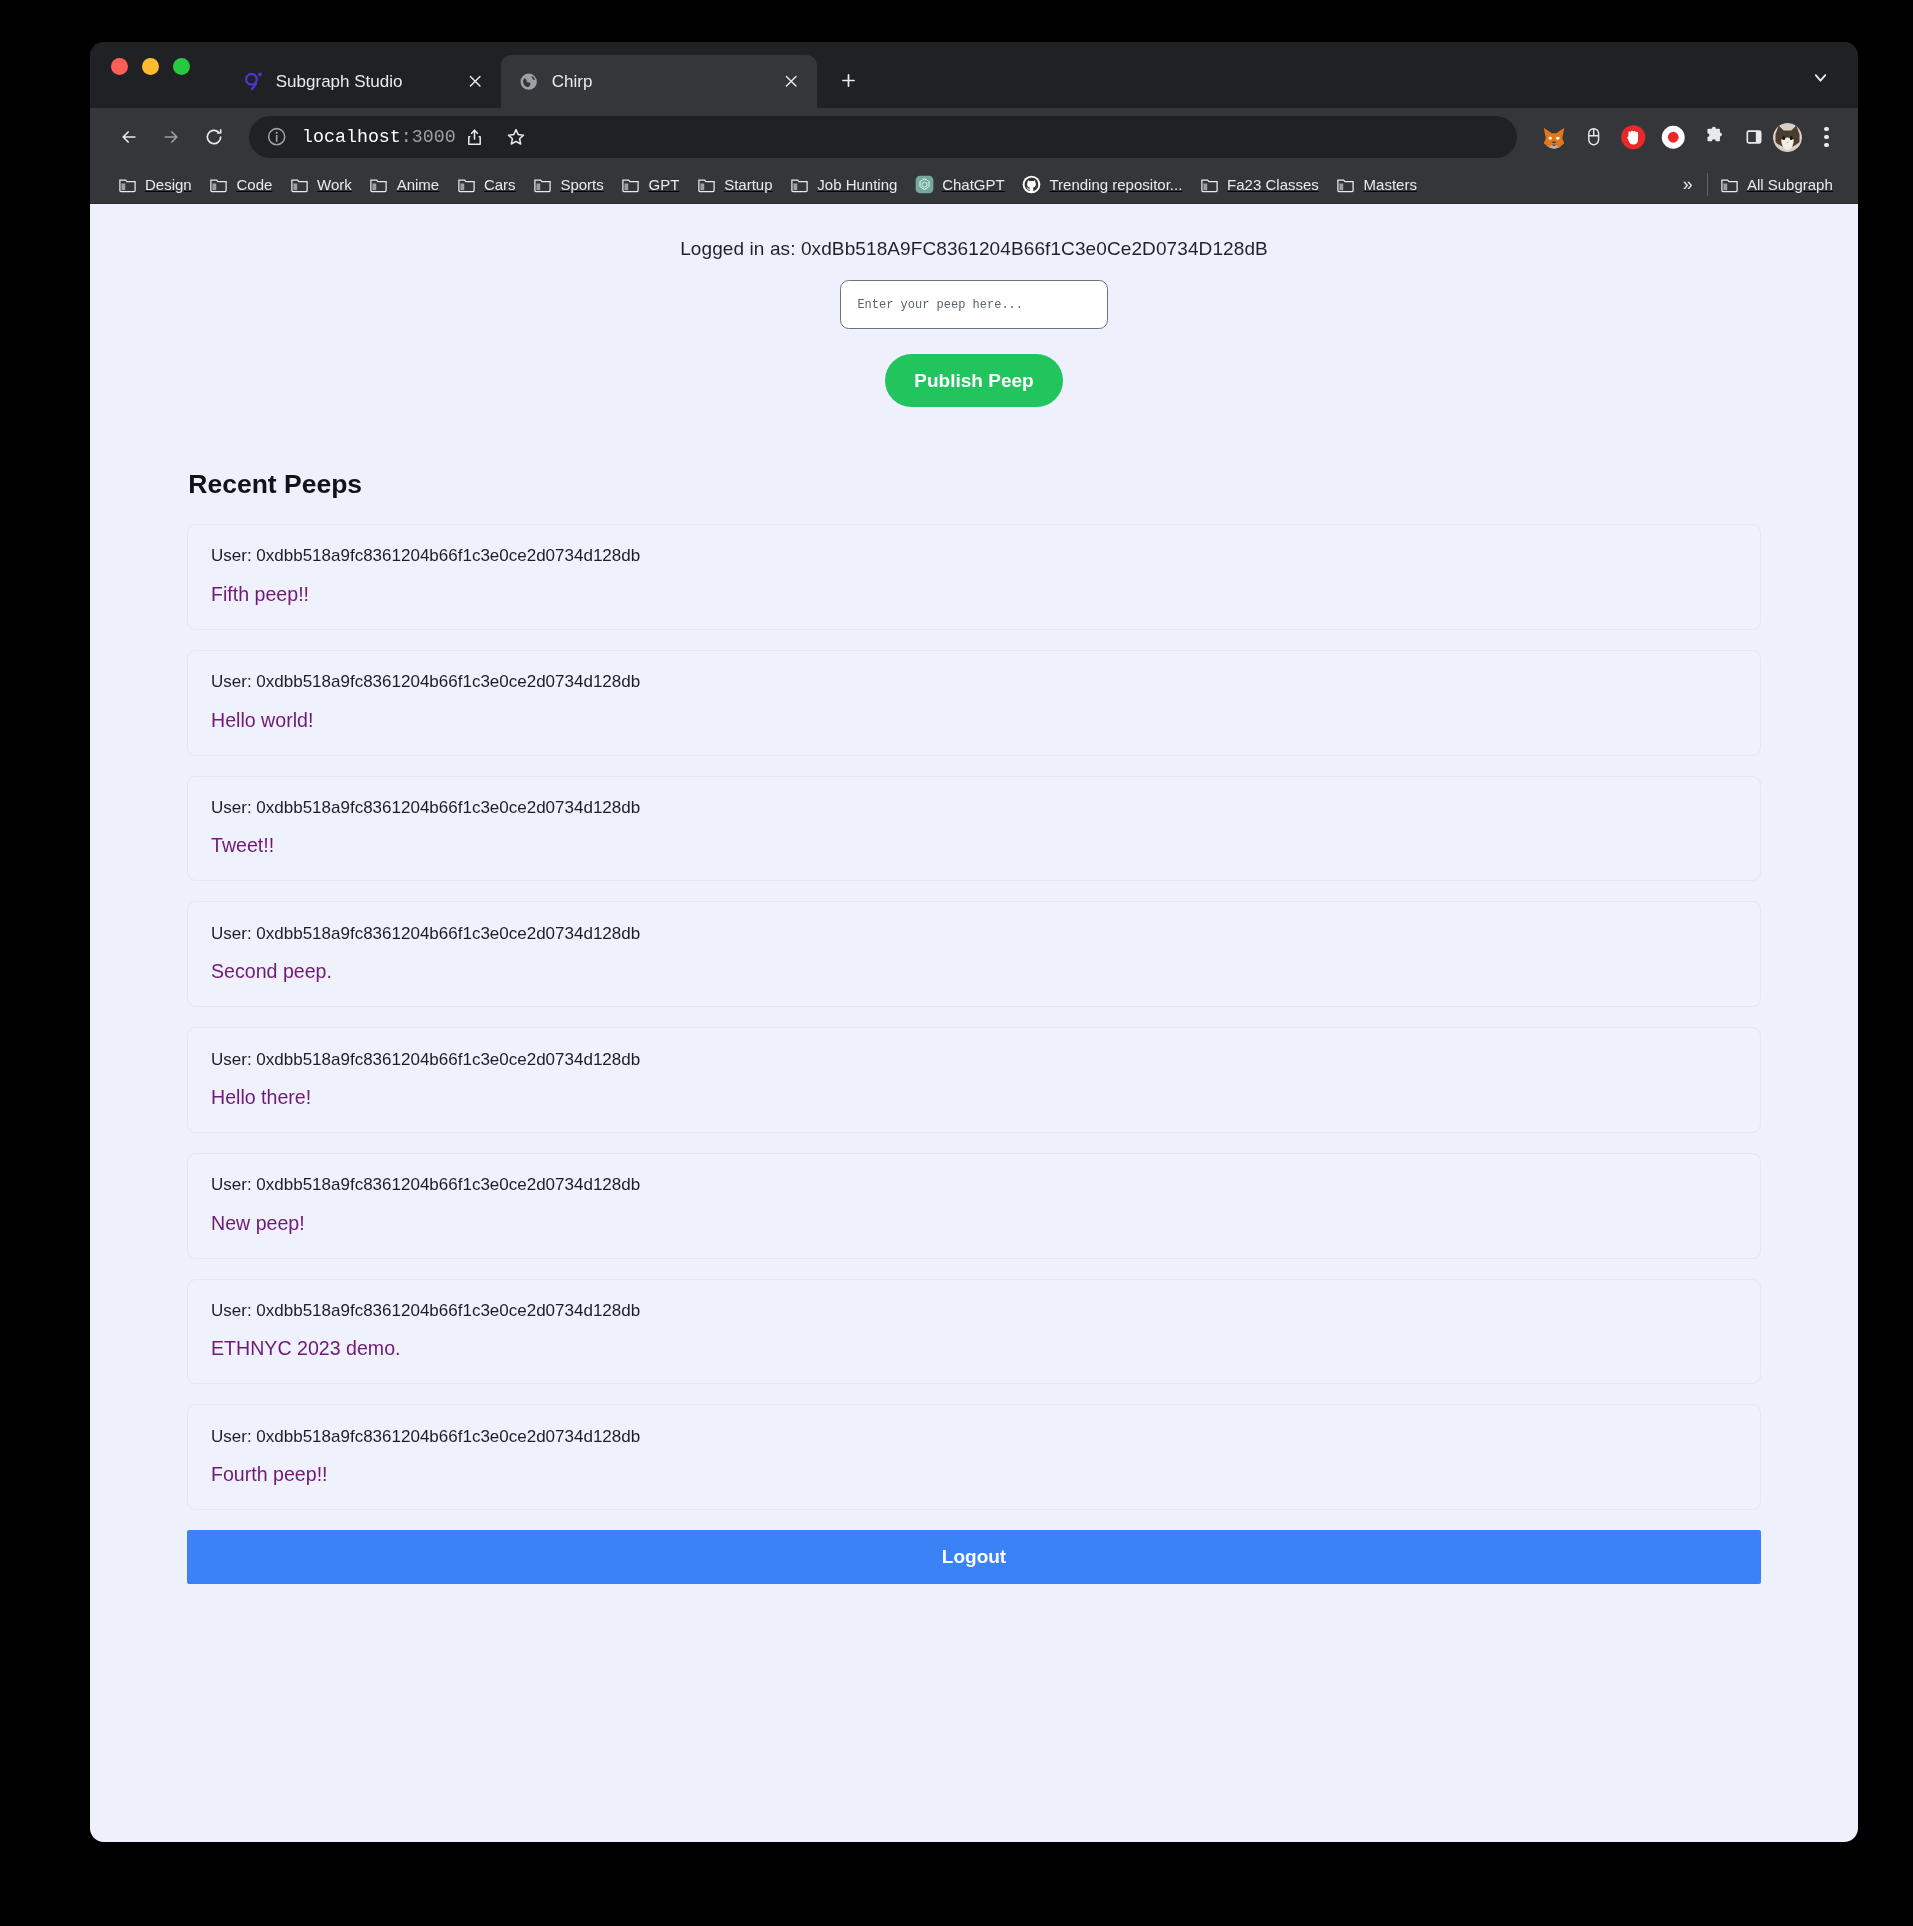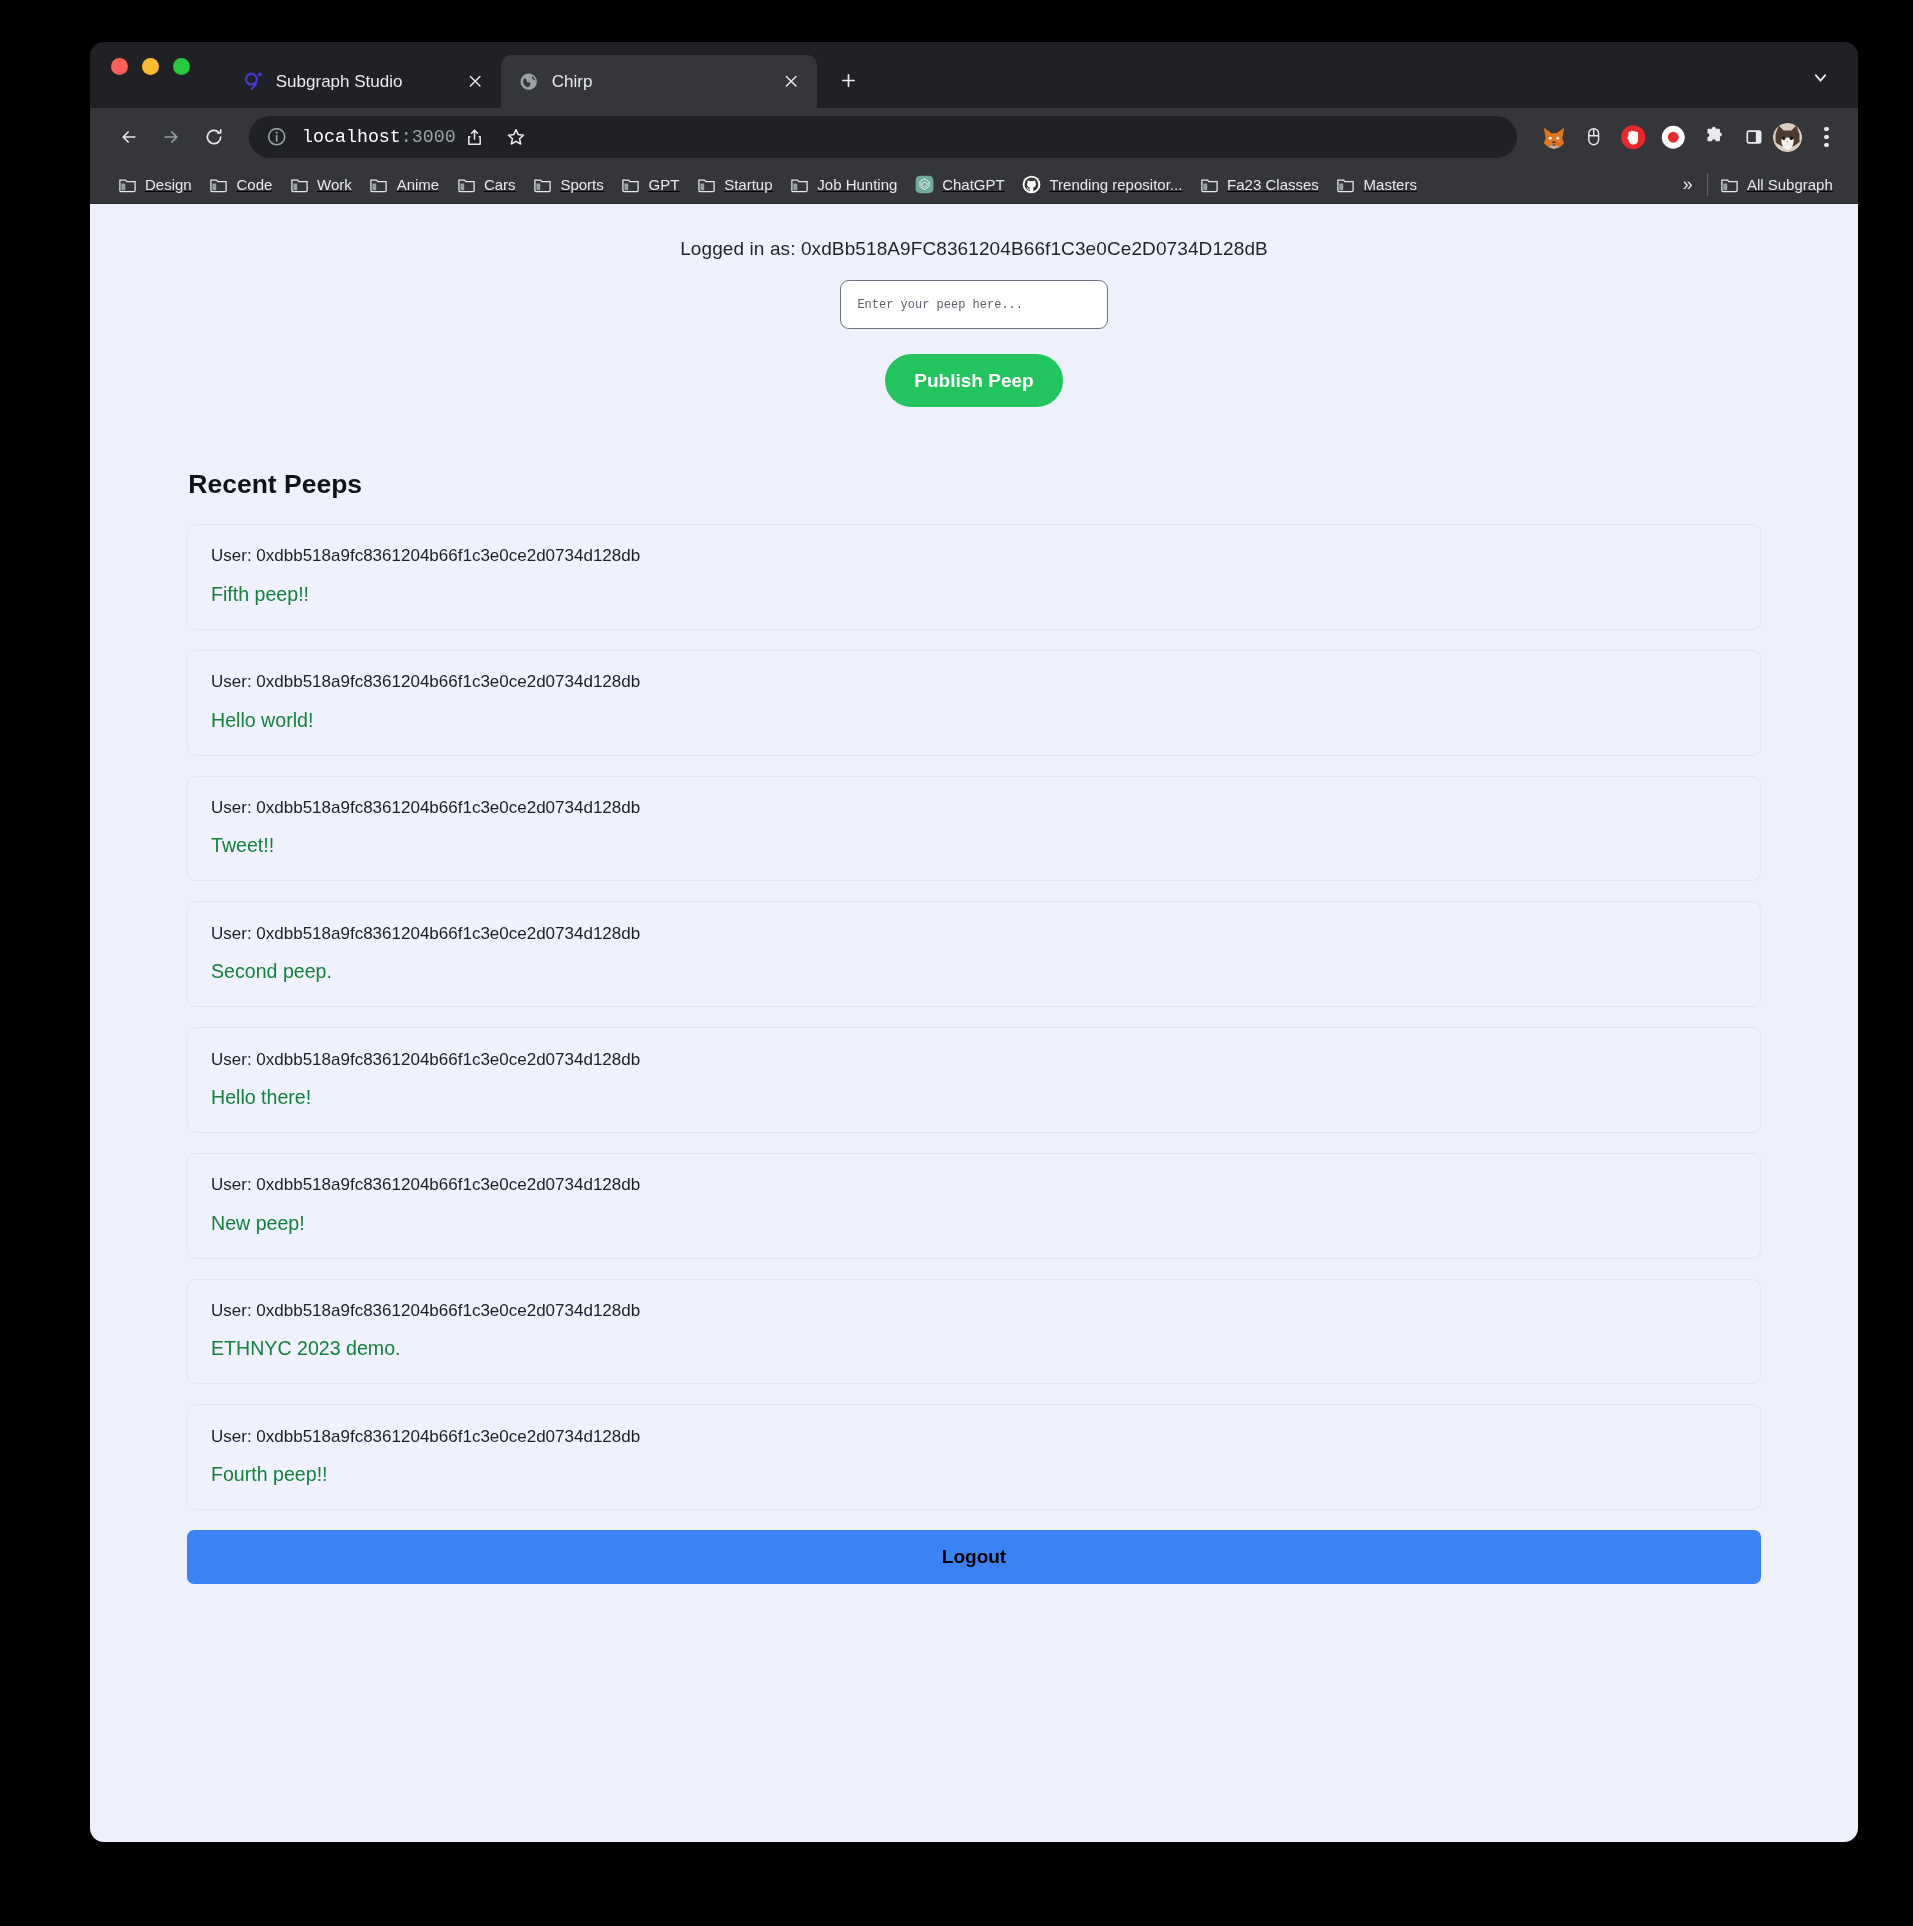--- a/index.html
+++ b/index.html
@@ -253,31 +253,31 @@
     padding: 21.4px 23px 23px 23px;
     margin-bottom: 20px;
   }
   .peep-user {
     font-size: 17px;
     color: #1b1f24;
     margin-bottom: 16.4px;
   }
   .peep-content {
     font-size: 19.6px;
-    color: #15803d;
+    color: #701a75;
   }
   #logout-button {
     display: block;
     width: 100%;
     height: 54px;
     margin-top: 11.4px;
     background: #3b82f6;
-    color: #000000;
+    color: #ffffff;
     border: none;
-    border-radius: 7px;
+    border-radius: 2px;
     font-size: 19px;
     font-weight: bold;
     font-family: "Liberation Sans", sans-serif;
   }
 </style>
 </head>
 <body>
 
 <div id="browser-window">
 

